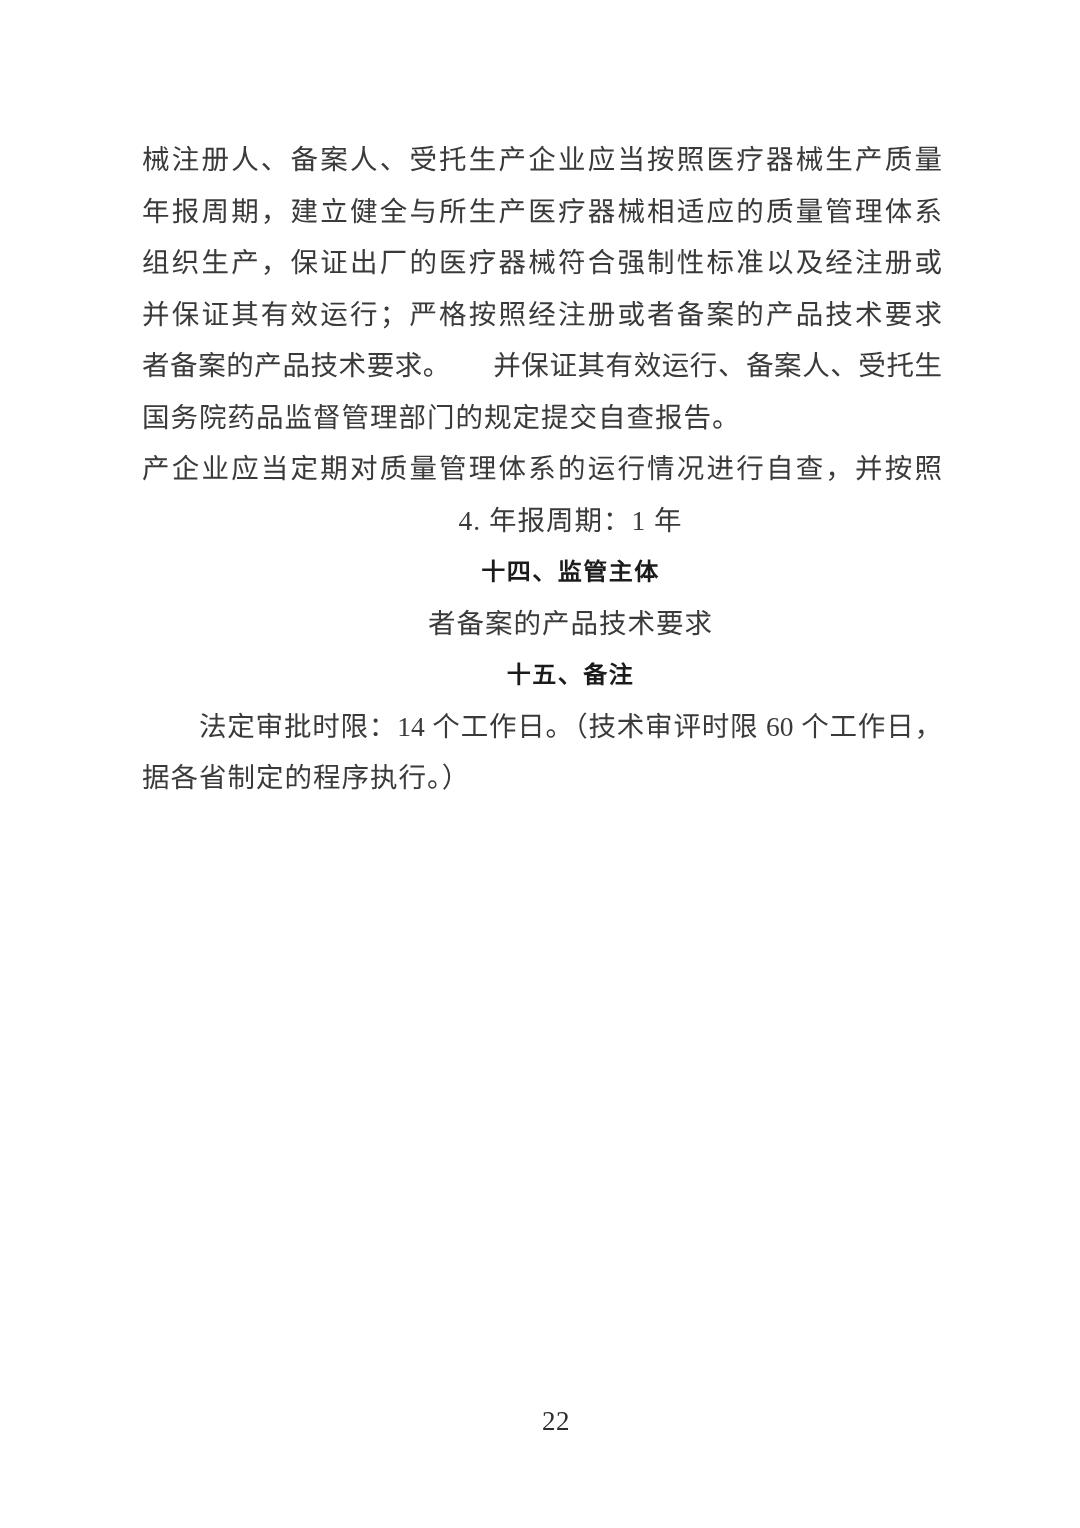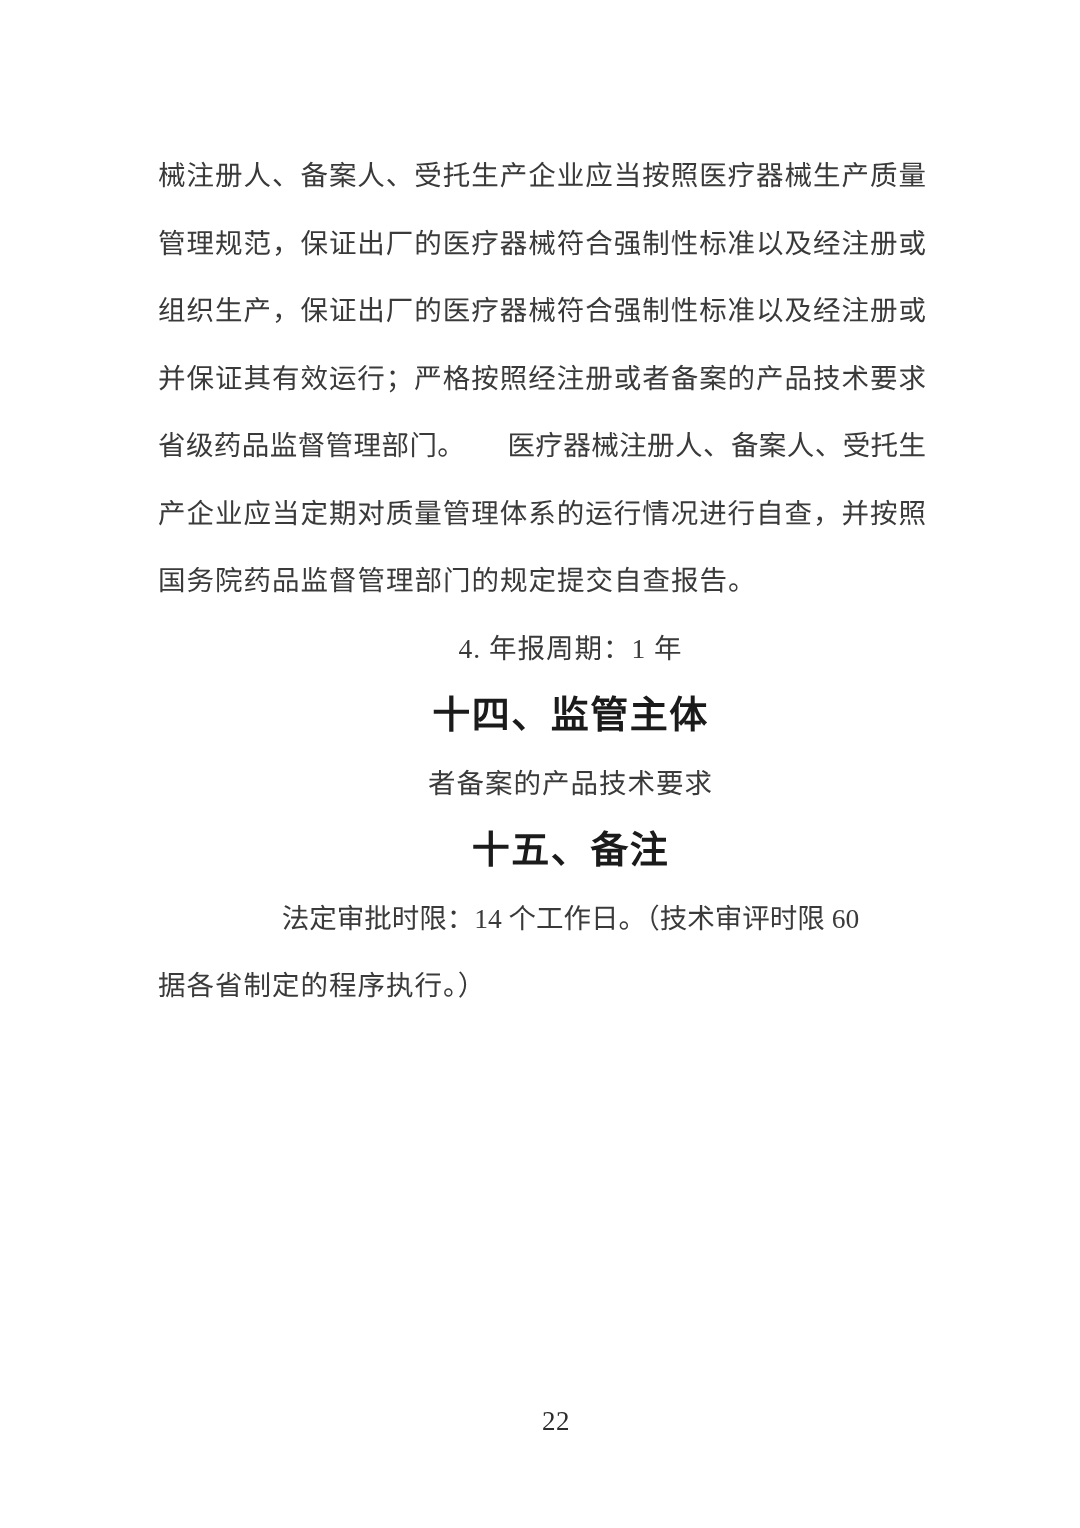--- a/index.html
+++ b/index.html
@@ -11,42 +11,42 @@
     position: relative;
     font-family: "Liberation Serif", "DejaVu Serif", serif;
   }
   .content {
     position: absolute;
     left: 142px;
     top: 134px;
     width: 800px;
   }
   .line {
-    margin: 16px;
+    margin: 0;
     height: 51.5px;
     line-height: 51.5px;
     font-size: 27.5px;
     color: #3a3a3a;
     letter-spacing: 1px;
     white-space: nowrap;
   }
   .fill {
     letter-spacing: 0;
     white-space: normal;
     text-align: justify;
     text-align-last: justify;
     text-justify: inter-character;
     word-break: keep-all;
     overflow: hidden;
   }
   .indent { padding-left: 57px; text-align: center; }
   .heading {
     font-family: "Liberation Sans", "DejaVu Sans", sans-serif;
     font-weight: 700;
-    font-size: 38px;
+    font-size: 24px;
     color: #1b1b1b;
     letter-spacing: 1.5px;
   }
   .footer {
     position: absolute;
     left: 16px;
     top: 1406px;
     width: 1080px;
     text-align: center;
   }
@@ -55,26 +55,26 @@
     color: #2c2c2c;
     letter-spacing: 0.5px;
   }
 </style>
 </head>
 <body>
 
 <div class="page">
   <main class="content">
     <p class="line fill">械注册人、备案人、受托生产企业应当按照医疗器械生产质量</p>
-    <p class="line fill">管理规范，保证出厂的医疗器械符合强制性标准以及经注册或</p>
+    <p class="line fill">年报周期，建立健全与所生产医疗器械相适应的质量管理体系</p>
     <p class="line fill">组织生产，保证出厂的医疗器械符合强制性标准以及经注册或</p>
     <p class="line fill">并保证其有效运行；严格按照经注册或者备案的产品技术要求</p>
-    <p class="line fill">省级药品监督管理部门。　　医疗器械注册人、备案人、受托生</p>
+    <p class="line fill">者备案的产品技术要求。　　并保证其有效运行、备案人、受托生</p>
+    <p class="line">国务院药品监督管理部门的规定提交自查报告。</p>
     <p class="line fill">产企业应当定期对质量管理体系的运行情况进行自查，并按照</p>
-    <p class="line">国务院药品监督管理部门的规定提交自查报告。</p>
 
     <p class="line indent">4. 年报周期：1 年</p>
 
     <p class="line indent heading">十四、监管主体</p>
     <p class="line indent">者备案的产品技术要求</p>
 
     <p class="line indent heading">十五、备注</p>
     <p class="line indent fill">法定审批时限：14 个工作日。（技术审评时限 60 个工作日，</p>
     <p class="line">据各省制定的程序执行。）</p>
   </main>

